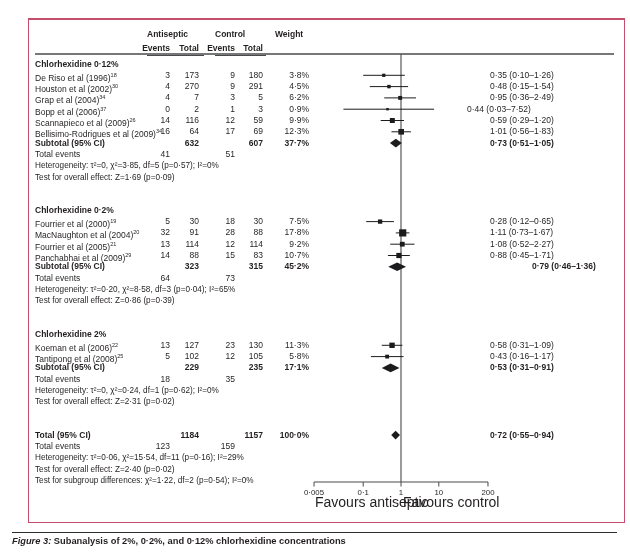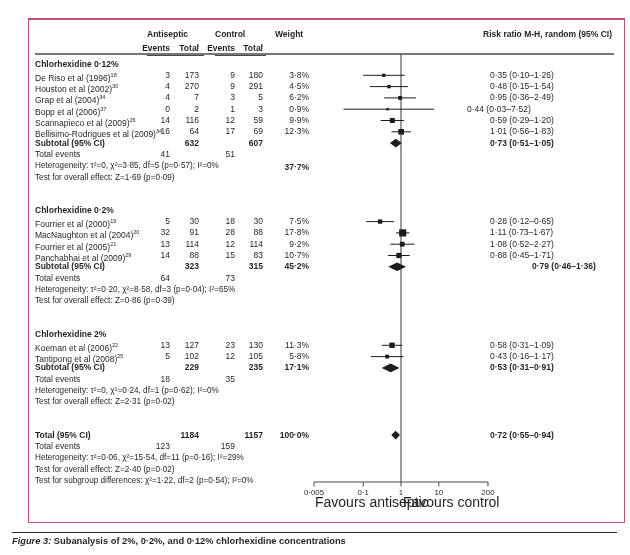--- a/index.html
+++ b/index.html
@@ -68,21 +68,20 @@
       <line x1="285.02106616390154" y1="462" x2="285.02106616390154" y2="466.5" stroke="#4a4a4c" stroke-width="1"></line>
       <line x1="334.2" y1="462" x2="334.2" y2="466.5" stroke="#4a4a4c" stroke-width="1"></line>
       <line x1="372" y1="462" x2="372" y2="466.5" stroke="#4a4a4c" stroke-width="1"></line>
       <line x1="409.8" y1="462" x2="409.8" y2="466.5" stroke="#4a4a4c" stroke-width="1"></line>
       <line x1="458.97893383609846" y1="462" x2="458.97893383609846" y2="466.5" stroke="#4a4a4c" stroke-width="1"></line>
     </svg>
 
   <div class="hdr underlined" style="left:118px;top:9px;width:57px;">Antiseptic</div>
   <div class="hdr underlined" style="left:186px;top:9px;width:51px;">Control</div>
   <div class="hdr" style="left:246px;top:9px;">Weight</div>
-  <div class="hdr" style="right:12px;top:9px;">Risk ratio M-H, random (95% CI)</div>
 
   <div class="hdr" style="right:454px;top:22.5px;">Events</div>
   <div class="hdr" style="right:425px;top:22.5px;">Total</div>
   <div class="hdr" style="right:389px;top:22.5px;">Events</div>
   <div class="hdr" style="right:361px;top:22.5px;">Total</div>
 
   <div id="rows-layer">
       <div class="cell bold" style="top: 38.5px; left: 6px;">Chlorhexidine 0·12%</div>
       <div class="cell" style="top: 49.8px; left: 6px;">De Riso et al (1996)<sup>18</sup></div>
       <div class="cell" style="top: 49.8px; right: 454px;">3</div>
@@ -122,21 +121,21 @@
       <div class="cell" style="top: 106.3px; left: 6px;">Bellisimo-Rodrigues et al (2009)<sup>34</sup></div>
       <div class="cell" style="top: 106.3px; right: 454px;">16</div>
       <div class="cell" style="top: 106.3px; right: 425px;">64</div>
       <div class="cell" style="top: 106.3px; right: 389px;">17</div>
       <div class="cell" style="top: 106.3px; right: 361px;">69</div>
       <div class="cell" style="top: 106.3px; right: 315px;">12·3%</div>
       <div class="cell" style="top: 106.3px; left: 461px;">1·01 (0·56–1·83)</div>
       <div class="cell bold" style="top: 117.6px; left: 6px;">Subtotal (95% CI)</div>
       <div class="cell bold" style="top: 117.6px; right: 425px;">632</div>
       <div class="cell bold" style="top: 117.6px; right: 361px;">607</div>
-      <div class="cell bold" style="top: 117.6px; right: 315px; margin-top: 24px;">37·7%</div>
+      <div class="cell bold" style="top: 117.6px; right: 315px;">37·7%</div>
       <div class="cell bold" style="top: 117.6px; left: 461px;">0·73 (0·51–1·05)</div>
       <div class="cell" style="top: 128.9px; left: 6px;">Total events</div>
       <div class="cell" style="top: 128.9px; right: 454px;">41</div>
       <div class="cell" style="top: 128.9px; right: 389px;">51</div>
       <div class="cell note" style="top: 140.2px; left: 6px;">Heterogeneity: τ²=0, χ²=3·85, df=5 (p=0·57); I²=0%</div>
       <div class="cell note" style="top: 151.5px; left: 6px;">Test for overall effect: Z=1·69 (p=0·09)</div>
       <div class="cell bold" style="top: 184.8px; left: 6px;">Chlorhexidine 0·2%</div>
       <div class="cell" style="top: 196.1px; left: 6px;">Fourrier et al (2000)<sup>19</sup></div>
       <div class="cell" style="top: 196.1px; right: 454px;">5</div>
       <div class="cell" style="top: 196.1px; right: 425px;">30</div>

